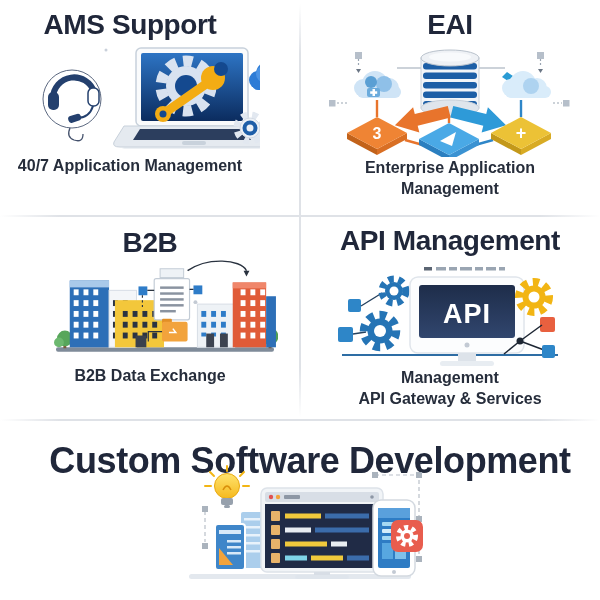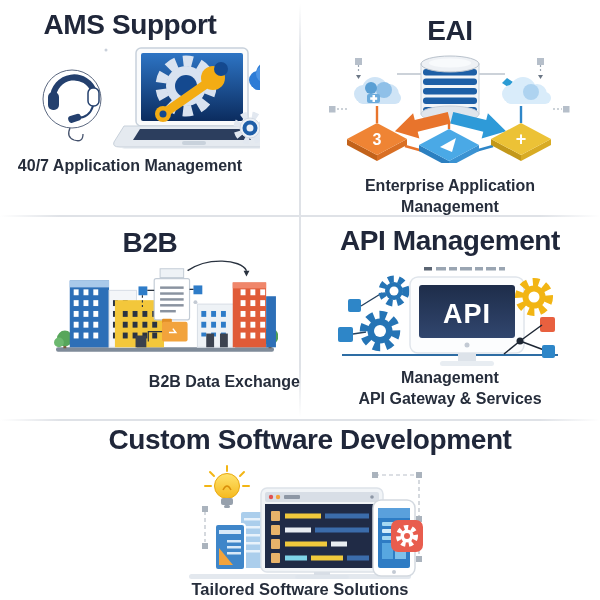--- a/index.html
+++ b/index.html
@@ -10,39 +10,39 @@
   .divider{position:absolute;}
   .div-v{left:299px;top:4px;width:1.5px;height:413px;
     background:linear-gradient(to bottom, rgba(223,226,231,0), #dfe2e7 12%, #dfe2e7 88%, rgba(223,226,231,0));}
   .div-h{left:0;width:600px;height:1.5px;
     background:linear-gradient(to right, rgba(223,226,231,0), #dfe2e7 10%, #dfe2e7 90%, rgba(223,226,231,0));}
   .div-h1{top:215px;}
   .div-h2{top:419px;}
 
   section{position:absolute;}
   #sec-ams{left:0;top:0;width:260px;height:215px;}
-  #sec-eai{left:300px;top:6px;width:300px;height:251px;}
+  #sec-eai{left:300px;top:0;width:300px;height:251px;}
   #sec-b2b{left:0;top:215px;width:300px;height:190px;text-decoration:underline;}
   #sec-api{left:300px;top:215px;width:300px;height:205px;}
   #sec-custom{left:0;top:420px;width:600px;height:180px;}
 
   .q-title{position:absolute;left:0;right:0;margin:0;text-align:center;
     font-weight:bold;color:#20273a;font-size:28px;letter-spacing:-0.4px;}
   #sec-ams .q-title{top:9px;}
   #sec-eai .q-title{top:9px;}
   #sec-b2b .q-title{top:12px;}
   #sec-api .q-title{top:10px;}
-  #sec-custom .q-title{top:4px;font-size:28px;padding-left:20px;}
+  #sec-custom .q-title{top:20px;font-size:36px;padding-left:20px;}
 
   .caption{position:absolute;left:0;right:0;text-align:center;
     font-weight:bold;color:#262d3b;font-size:16px;line-height:21px;}
   .caption span{display:block;}
   #sec-ams .caption{top:155px;}
-  #sec-eai .caption{top:157px;margin-top:12px;}
-  #sec-b2b .caption{top:156px;text-align:right;}
+  #sec-eai .caption{top:157px;}
+  #sec-b2b .caption{top:150px;}
   #sec-api .caption{top:152px;}
   #sec-custom .caption{top:159px;font-size:16.5px;}
 
   .illus{position:absolute;}
   #ams-illus{left:40px;top:44px;width:220px;height:105px;}
   #eai-illus{left:27px;top:42px;width:246px;height:115px;}
   #b2b-illus{left:52px;top:40px;width:226px;height:108px;}
   #api-illus{left:36px;top:40px;width:228px;height:111px;}
   #custom-illus{left:175px;top:42px;width:250px;height:118px;}
 
@@ -458,18 +458,15 @@
       </g>
 
       <g>
         <rect x="216" y="58" width="32" height="32" rx="7" fill="#e85d4e"></rect>
         <circle cx="232" cy="74" r="8.5" fill="none" stroke="#ffffff" stroke-width="5" stroke-dasharray="4 3.4"></circle>
         <circle cx="232" cy="74" r="6.5" fill="#ffffff"></circle>
         <circle cx="232" cy="74" r="3" fill="#e85d4e"></circle>
       </g>
     </svg>
 
-    <div class="caption">
-      <span>Tailored Software Solutions</span>
-    </div>
   </section>
 
 </div>
 
 </body></html>

